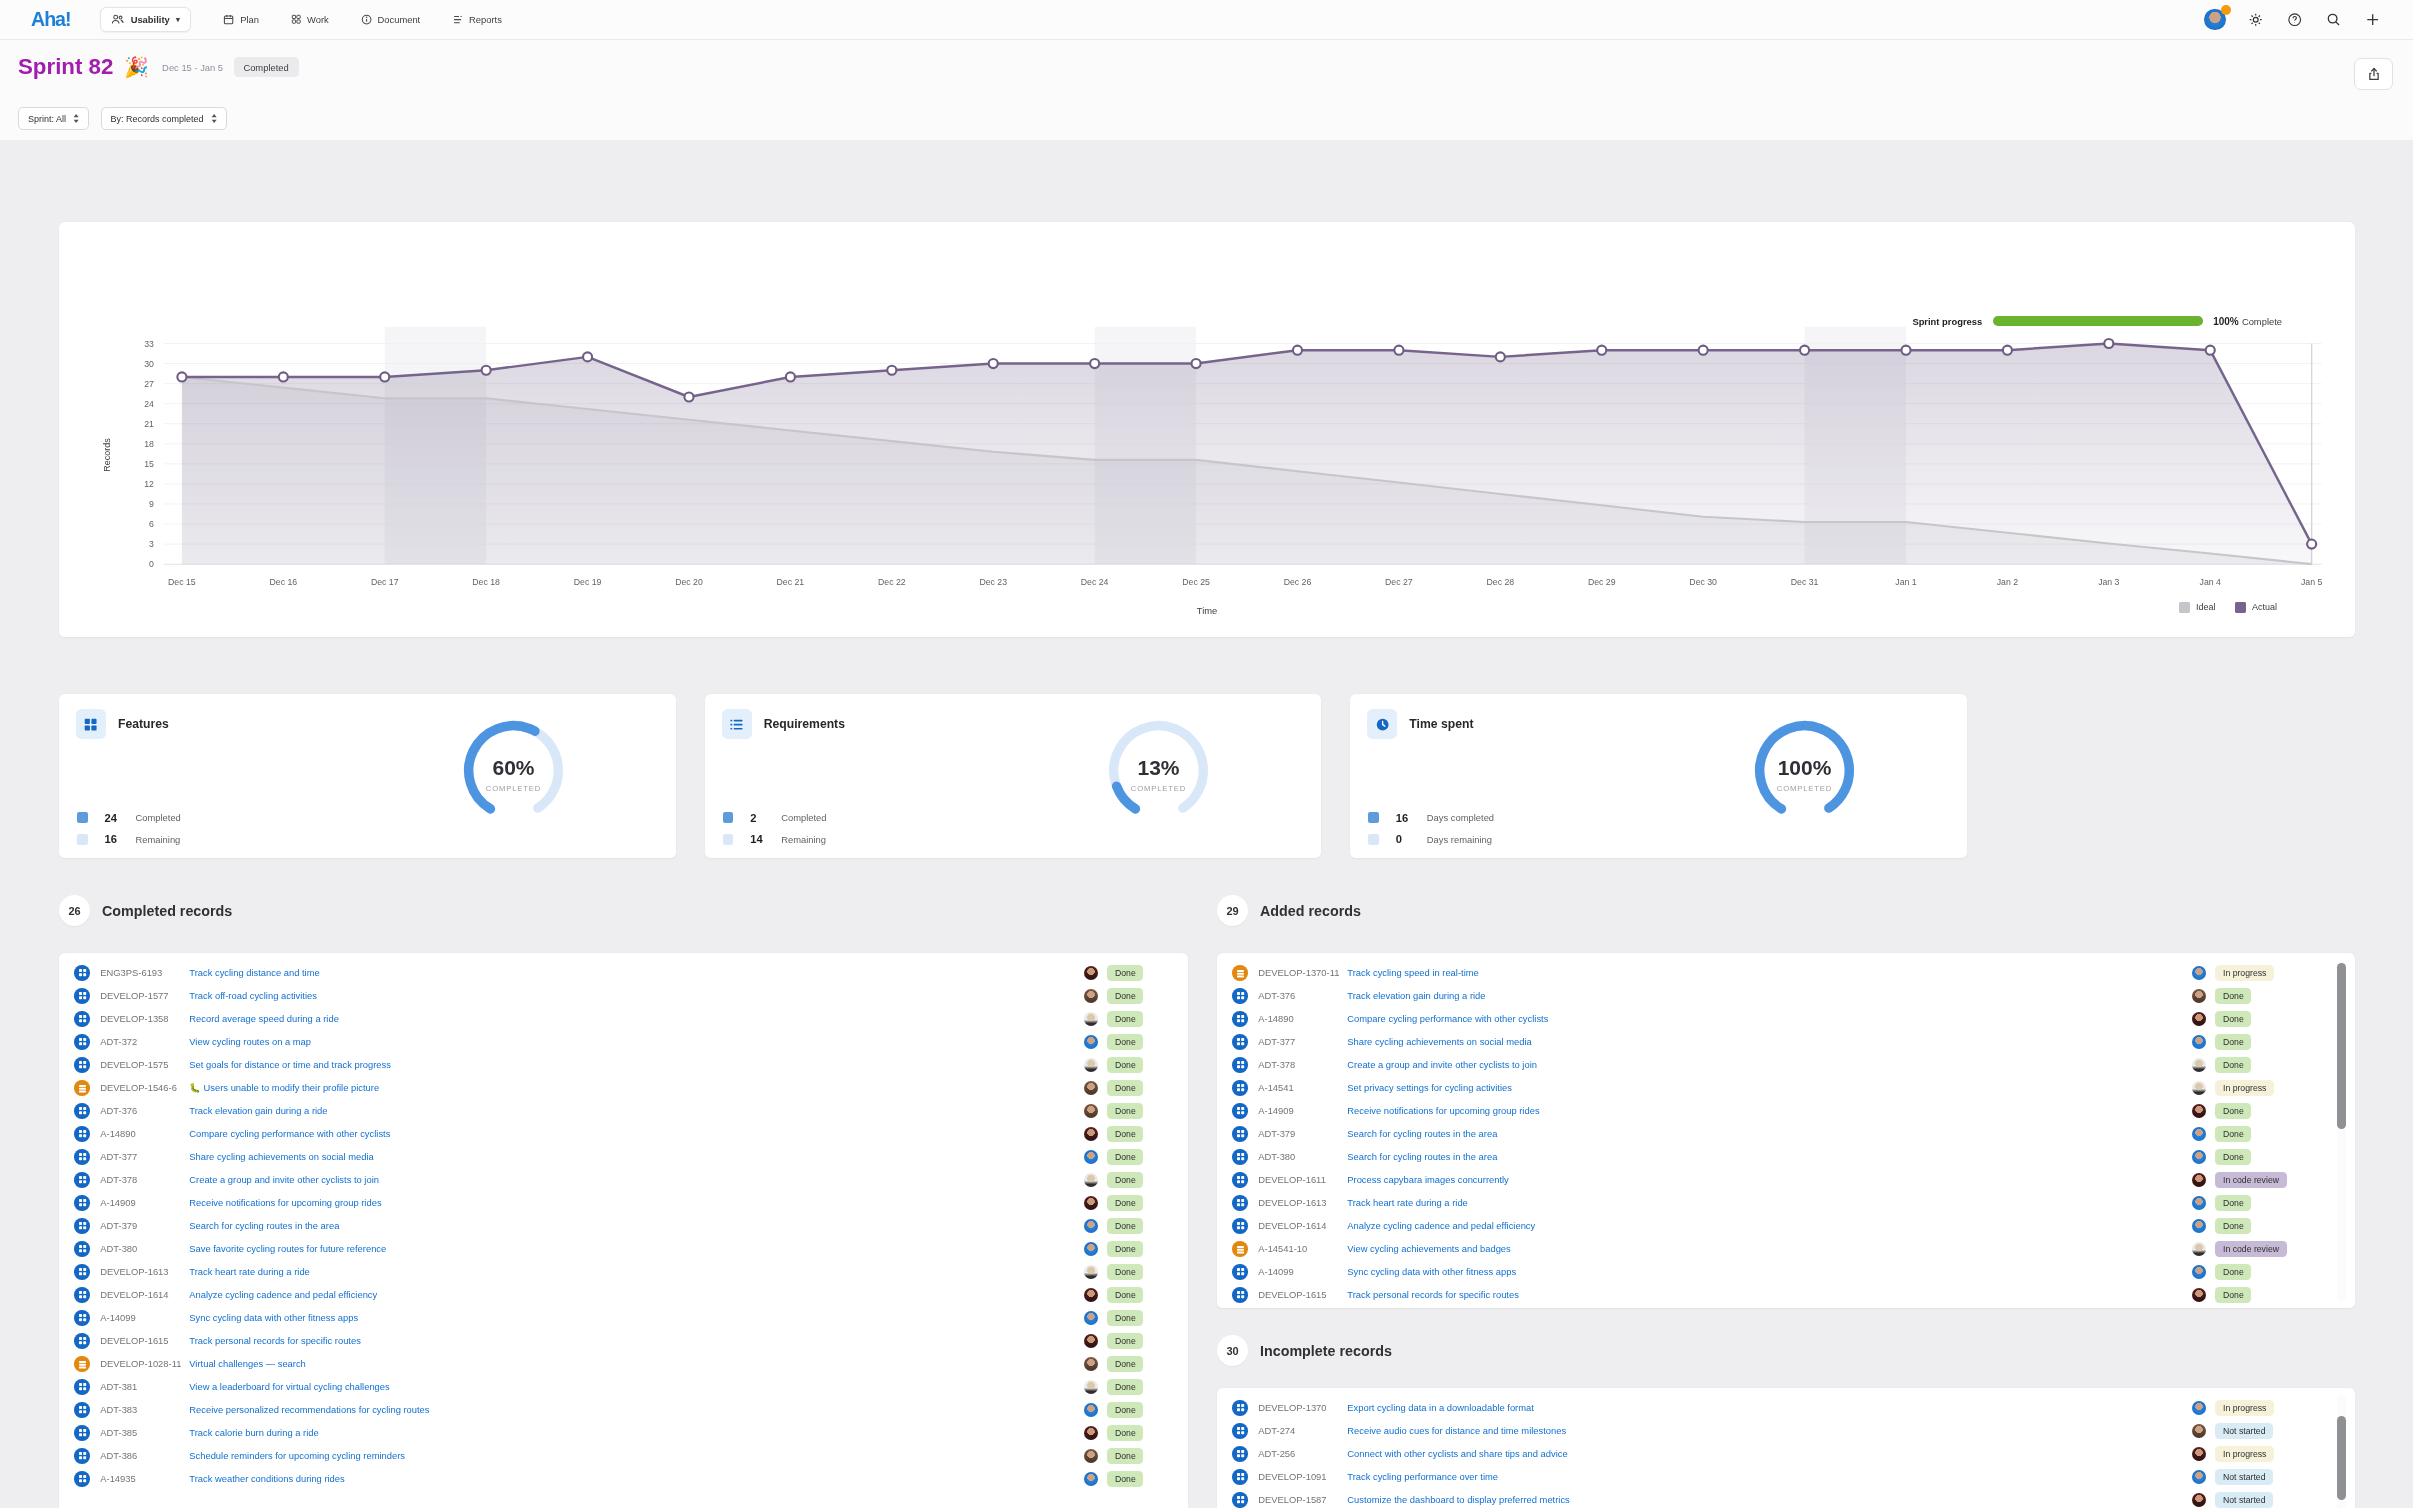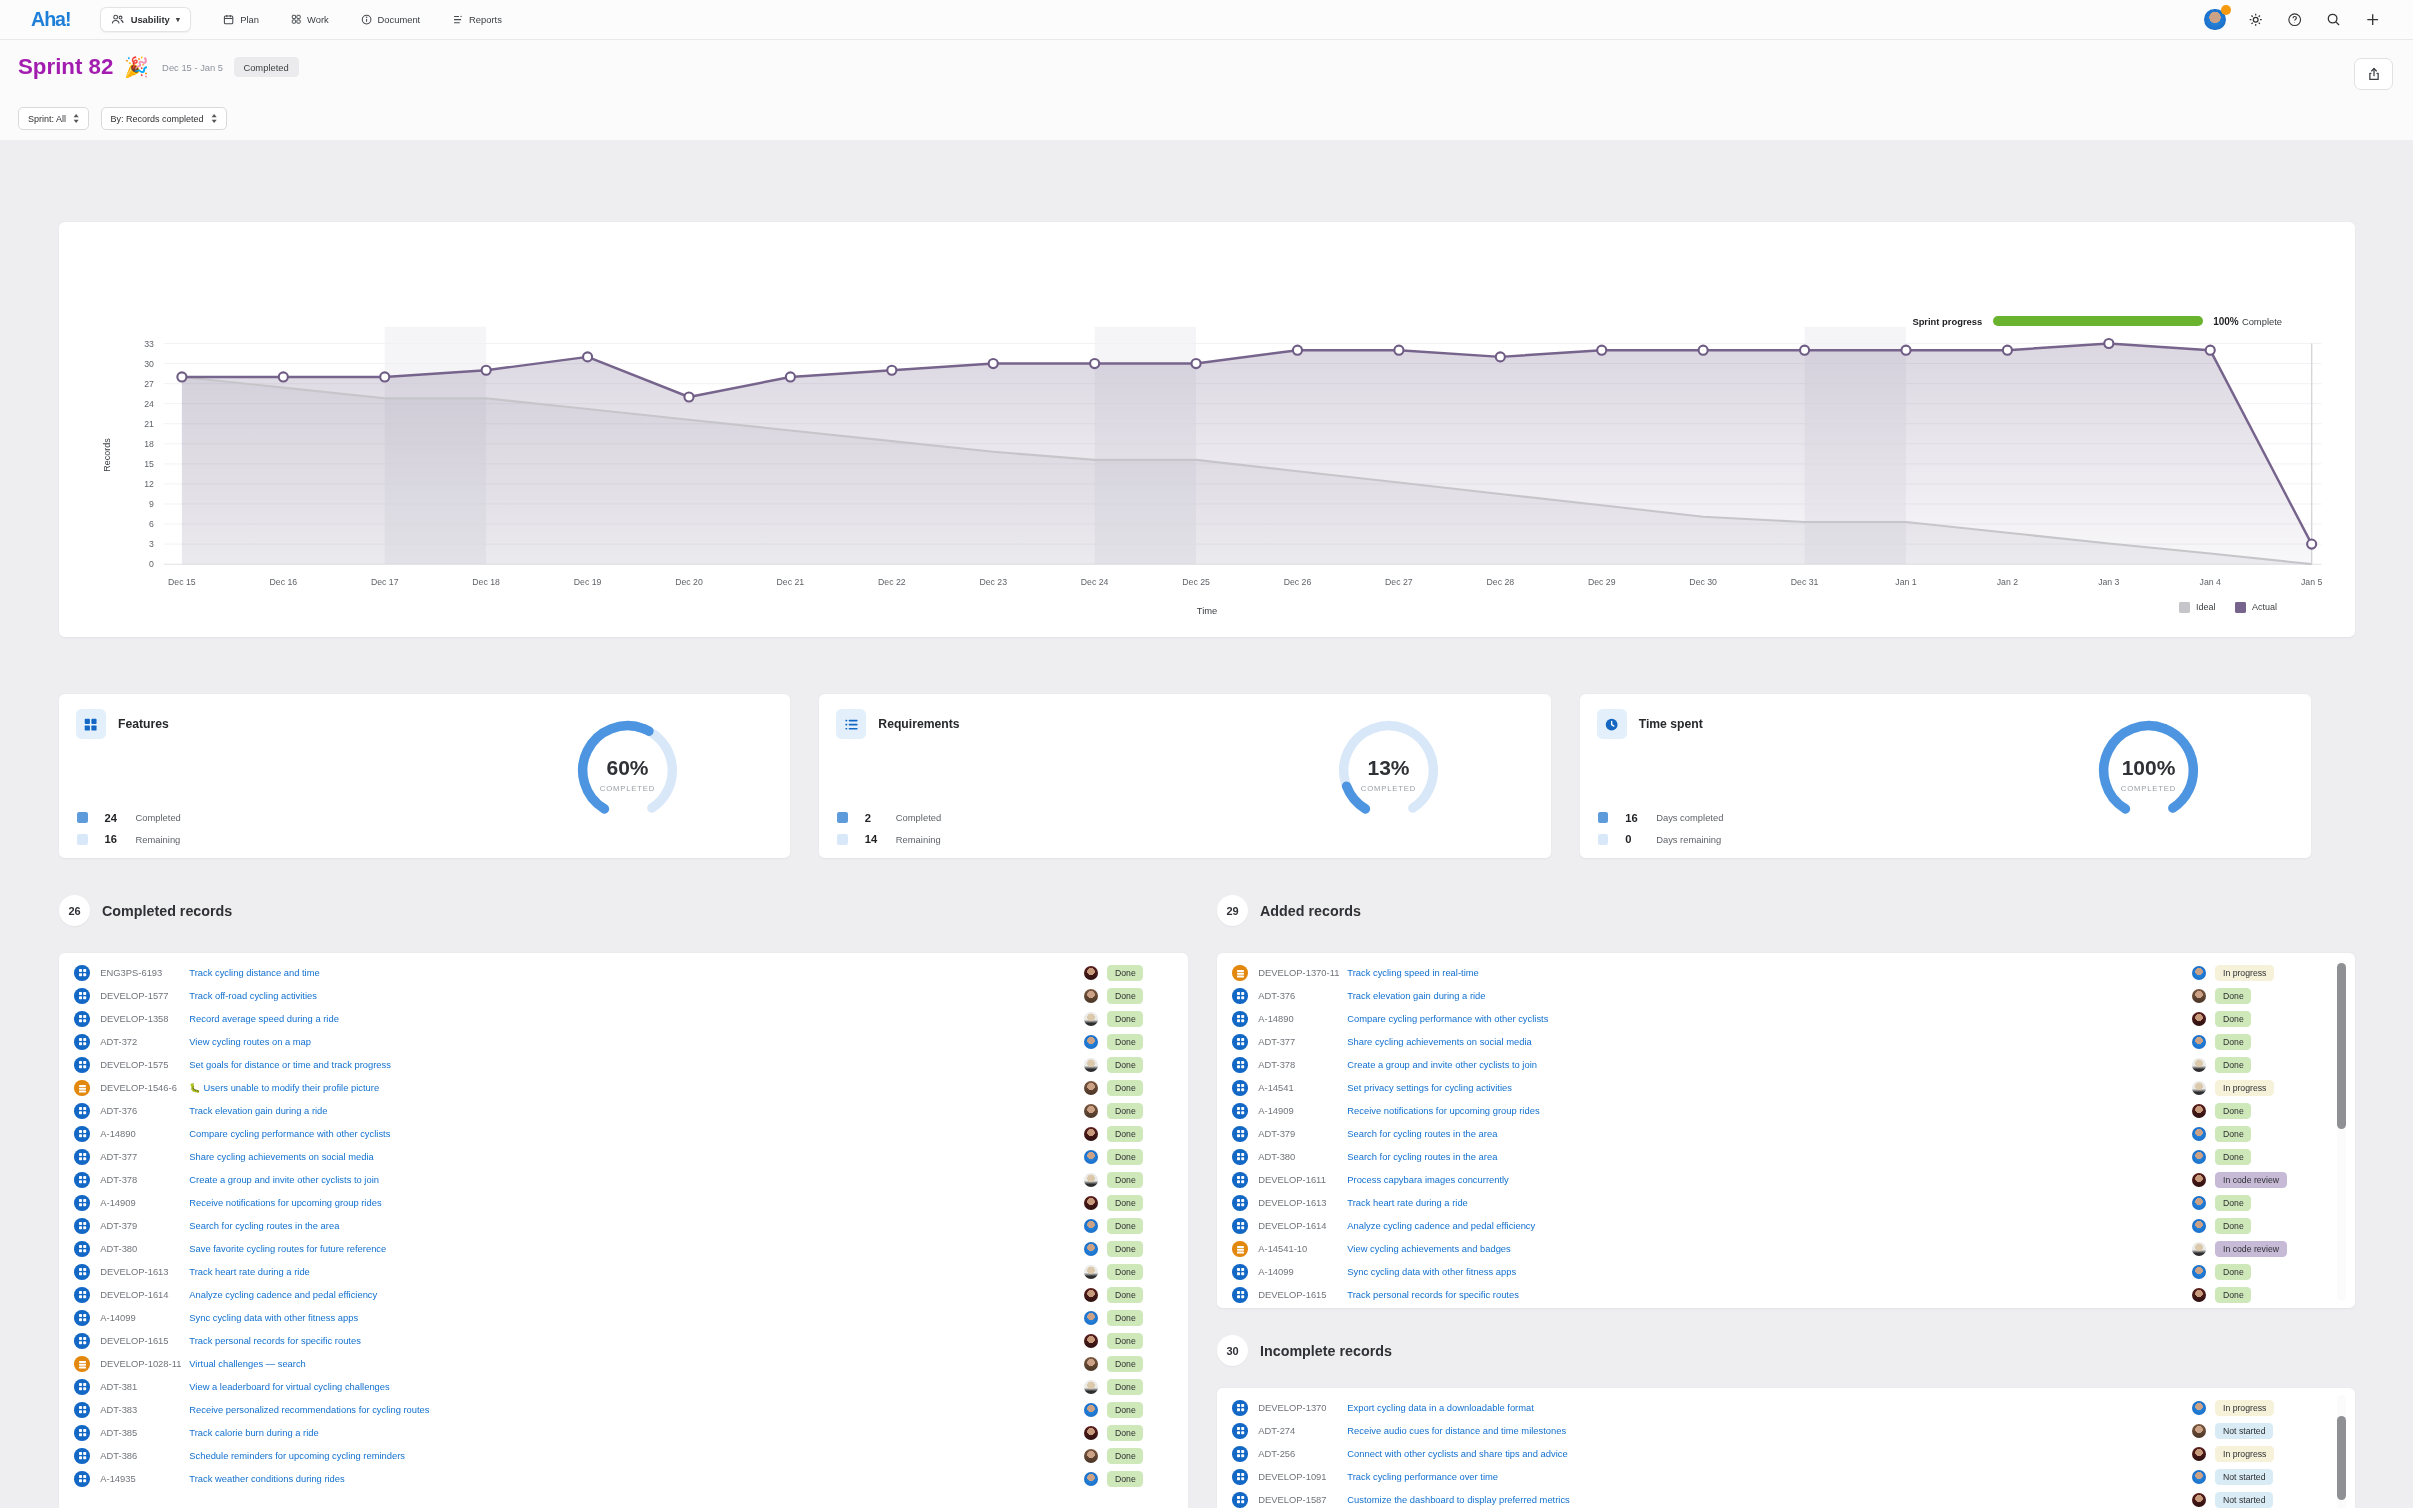--- a/index.html
+++ b/index.html
@@ -50,21 +50,21 @@
   .progress-val span { font-size:9.4px; color:#3c4043; }
   #burnchart { position:absolute; inset:0; }
   .y-axis-title { position:absolute; left:5.6px; top:228px; width:84px; text-align:center;
                   transform:rotate(-90deg); font-size:9px; color:#3c4043; }
   .x-axis-title { position:absolute; left:0; right:0; top:383px; text-align:center; font-size:9.4px; color:#3c4043; }
   .chart-legend { position:absolute; right:78px; top:380px; display:flex; gap:19.6px; }
   .legend-item { display:flex; align-items:center; gap:6.3px; font-size:9px; color:#3c4043; }
   .legend-swatch { width:10.5px; height:10.5px; border-radius:1.4px; display:inline-block; }
 
   
-  .stats-row { position:absolute; left:59px; top:554px; width:2252px; height:164px; display:flex; gap:29px; }
+  .stats-row { position:absolute; left:59px; top:554px; width:1908px; height:164px; display:flex; gap:29px; }
   .stat-card { flex:1; position:relative; background:#fff; border-radius:5.6px; box-shadow:0 0.7px 2.1px rgba(25,25,35,.05); }
   .card-head { position:absolute; left:17px; top:15.4px; display:flex; align-items:center; gap:12px; }
   .icon-tile { width:30px; height:30px; border-radius:5.6px; background:#e3effb; display:flex;
                align-items:center; justify-content:center; }
   .stat-title { font-size:12.2px; font-weight:700; color:#27282b; }
   .stat-rows { position:absolute; left:18px; bottom:12.6px; display:flex; flex-direction:column; gap:9.8px; }
   .stat-row { display:flex; align-items:center; }
   .swatch { width:10.5px; height:10.5px; border-radius:2.1px; margin-right:17px; }
   .stat-val { font-size:11.2px; font-weight:700; color:#1f2023; width:31px; }
   .stat-label { font-size:9.4px; color:#5f6368; }

